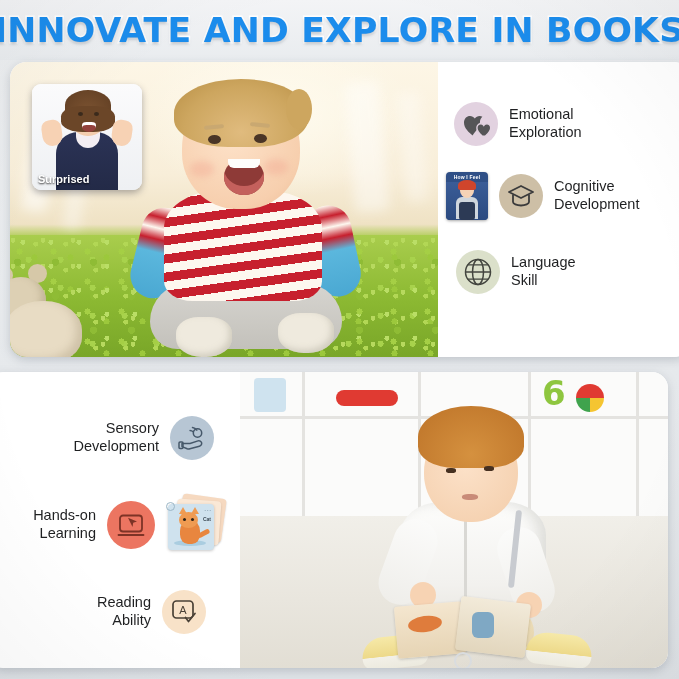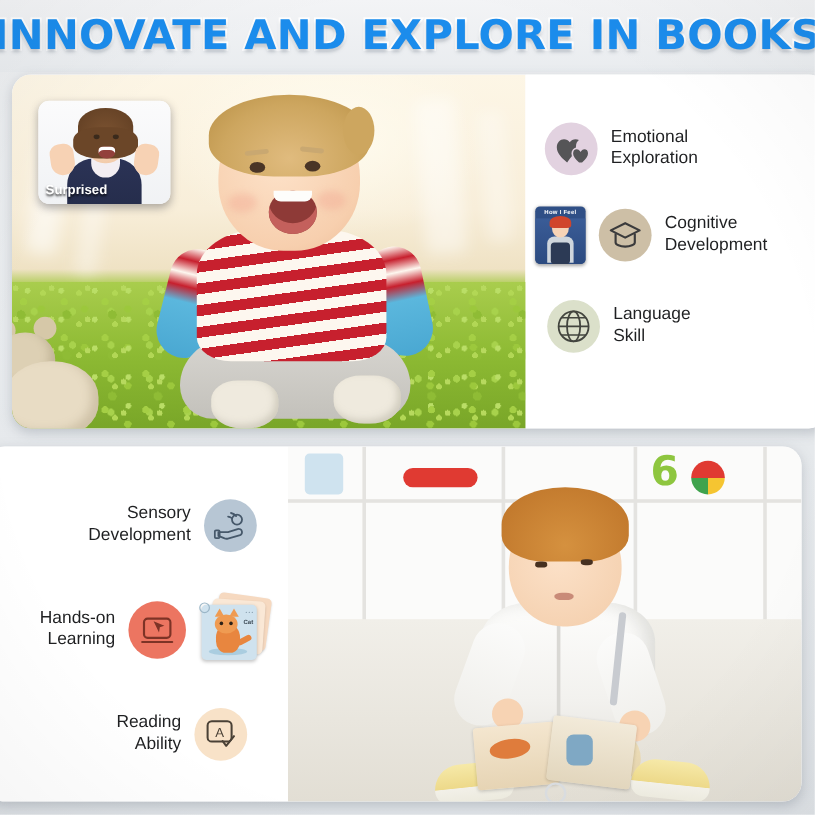--- a/index.html
+++ b/index.html
@@ -123,21 +123,21 @@
   .sleeve.l{ left:8px;  top:120px; transform: rotate(14deg);}
   .sleeve.r{ left:182px;top:118px; transform: rotate(-12deg);}
   .baby-pants{position:absolute;left:22px;top:196px;width:192px;height:66px;z-index:2;
     background: linear-gradient(180deg,#d7d5d0 0%,#c3c1bb 100%); border-radius:42px 42px 30px 30px;}
   .sock{position:absolute;width:56px;height:40px;background:#efeade;border-radius:40% 40% 46% 46%;z-index:3;
     box-shadow: inset -3px -3px 6px rgba(180,175,160,.5);}
   .sock.l{left:48px;bottom:-2px;} .sock.r{left:150px;bottom:2px;}
 
   
   .inset-card {
-    position:absolute; left:22px; top:22px; width:110px; height:86px;
+    position:absolute; left:22px; top:22px; width:110px; height:106px;
     border-radius: 9px; overflow:hidden; z-index: 8;
     box-shadow: 0 3px 7px rgba(60,60,70,.4);
     background: linear-gradient(180deg,#f5f6f8 0%,#e9ebef 100%);
   }
   .girl { position:absolute; left:0; top:0; width:110px; height:106px; }
   .girl-bg { position:absolute; inset:0; background: linear-gradient(180deg,#fbfbfc 0%,#eef0f3 100%);}
   .girl-head{position:absolute;left:38px;top:12px;width:36px;height:40px;
     background: radial-gradient(circle at 45% 42%,#fbddc2,#f0c6a4);border-radius:50% 50% 48% 48%;z-index:3;}
   .girl-hair{position:absolute;left:33px;top:6px;width:46px;height:30px;
     background: radial-gradient(ellipse at 50% 80%,#7d5432,#5f3d22);border-radius:50% 50% 30% 30%;z-index:4;}

